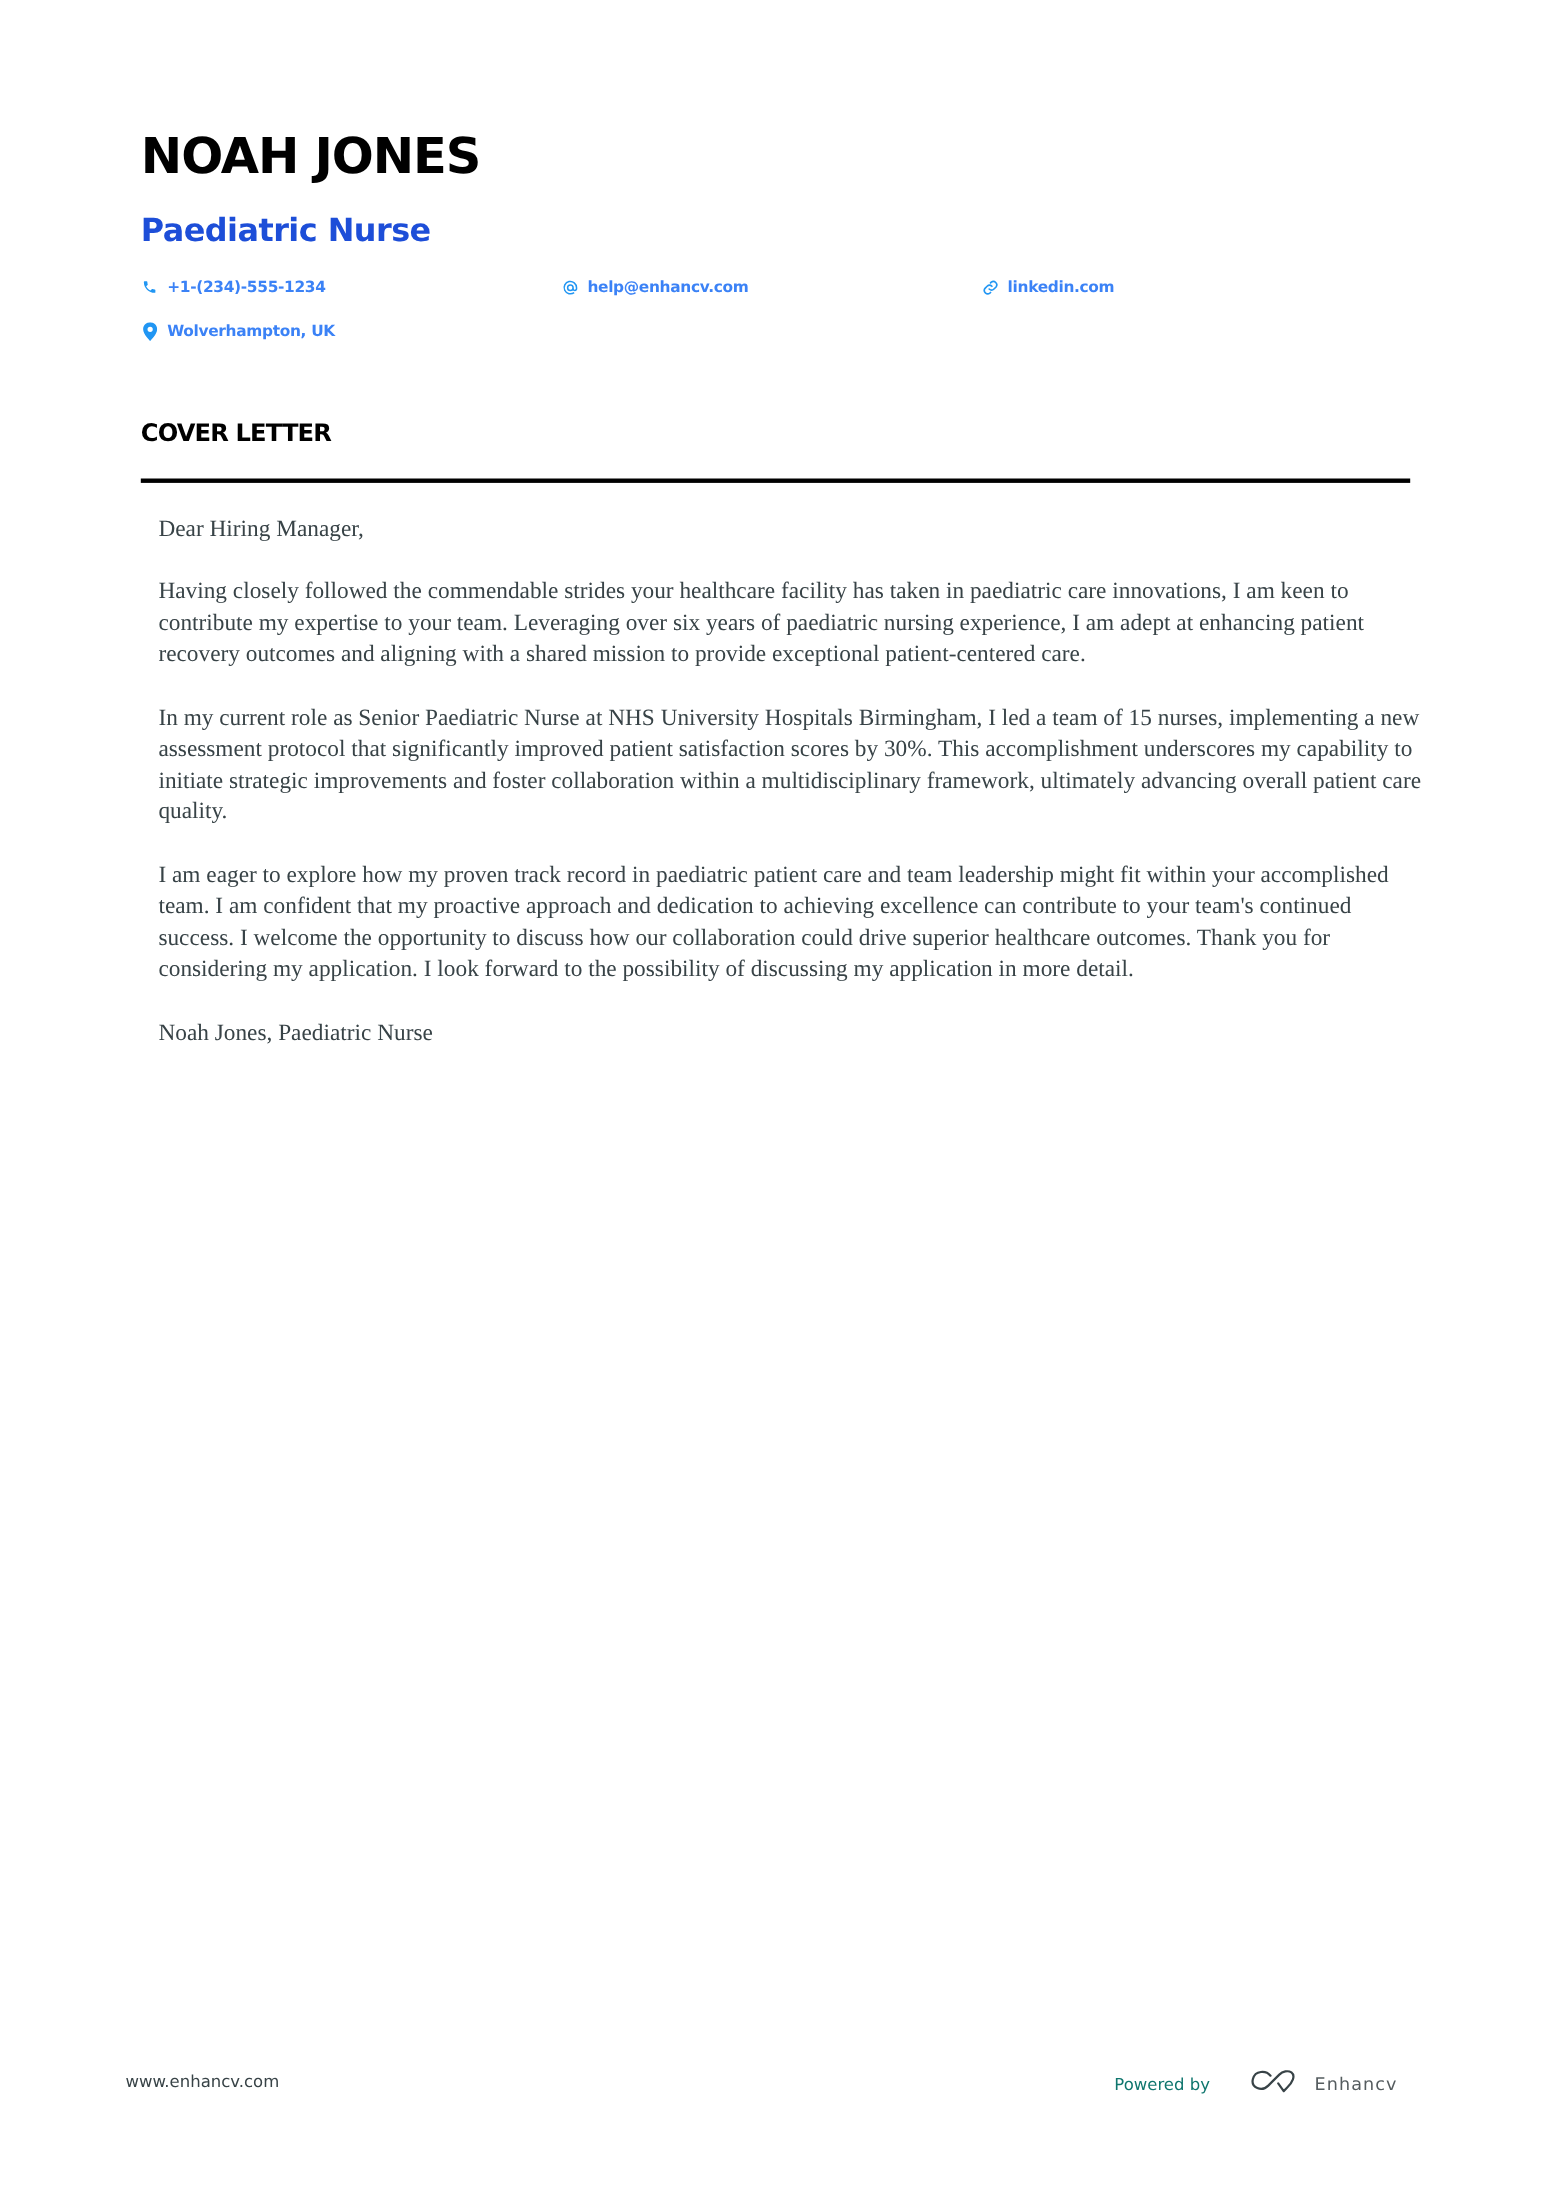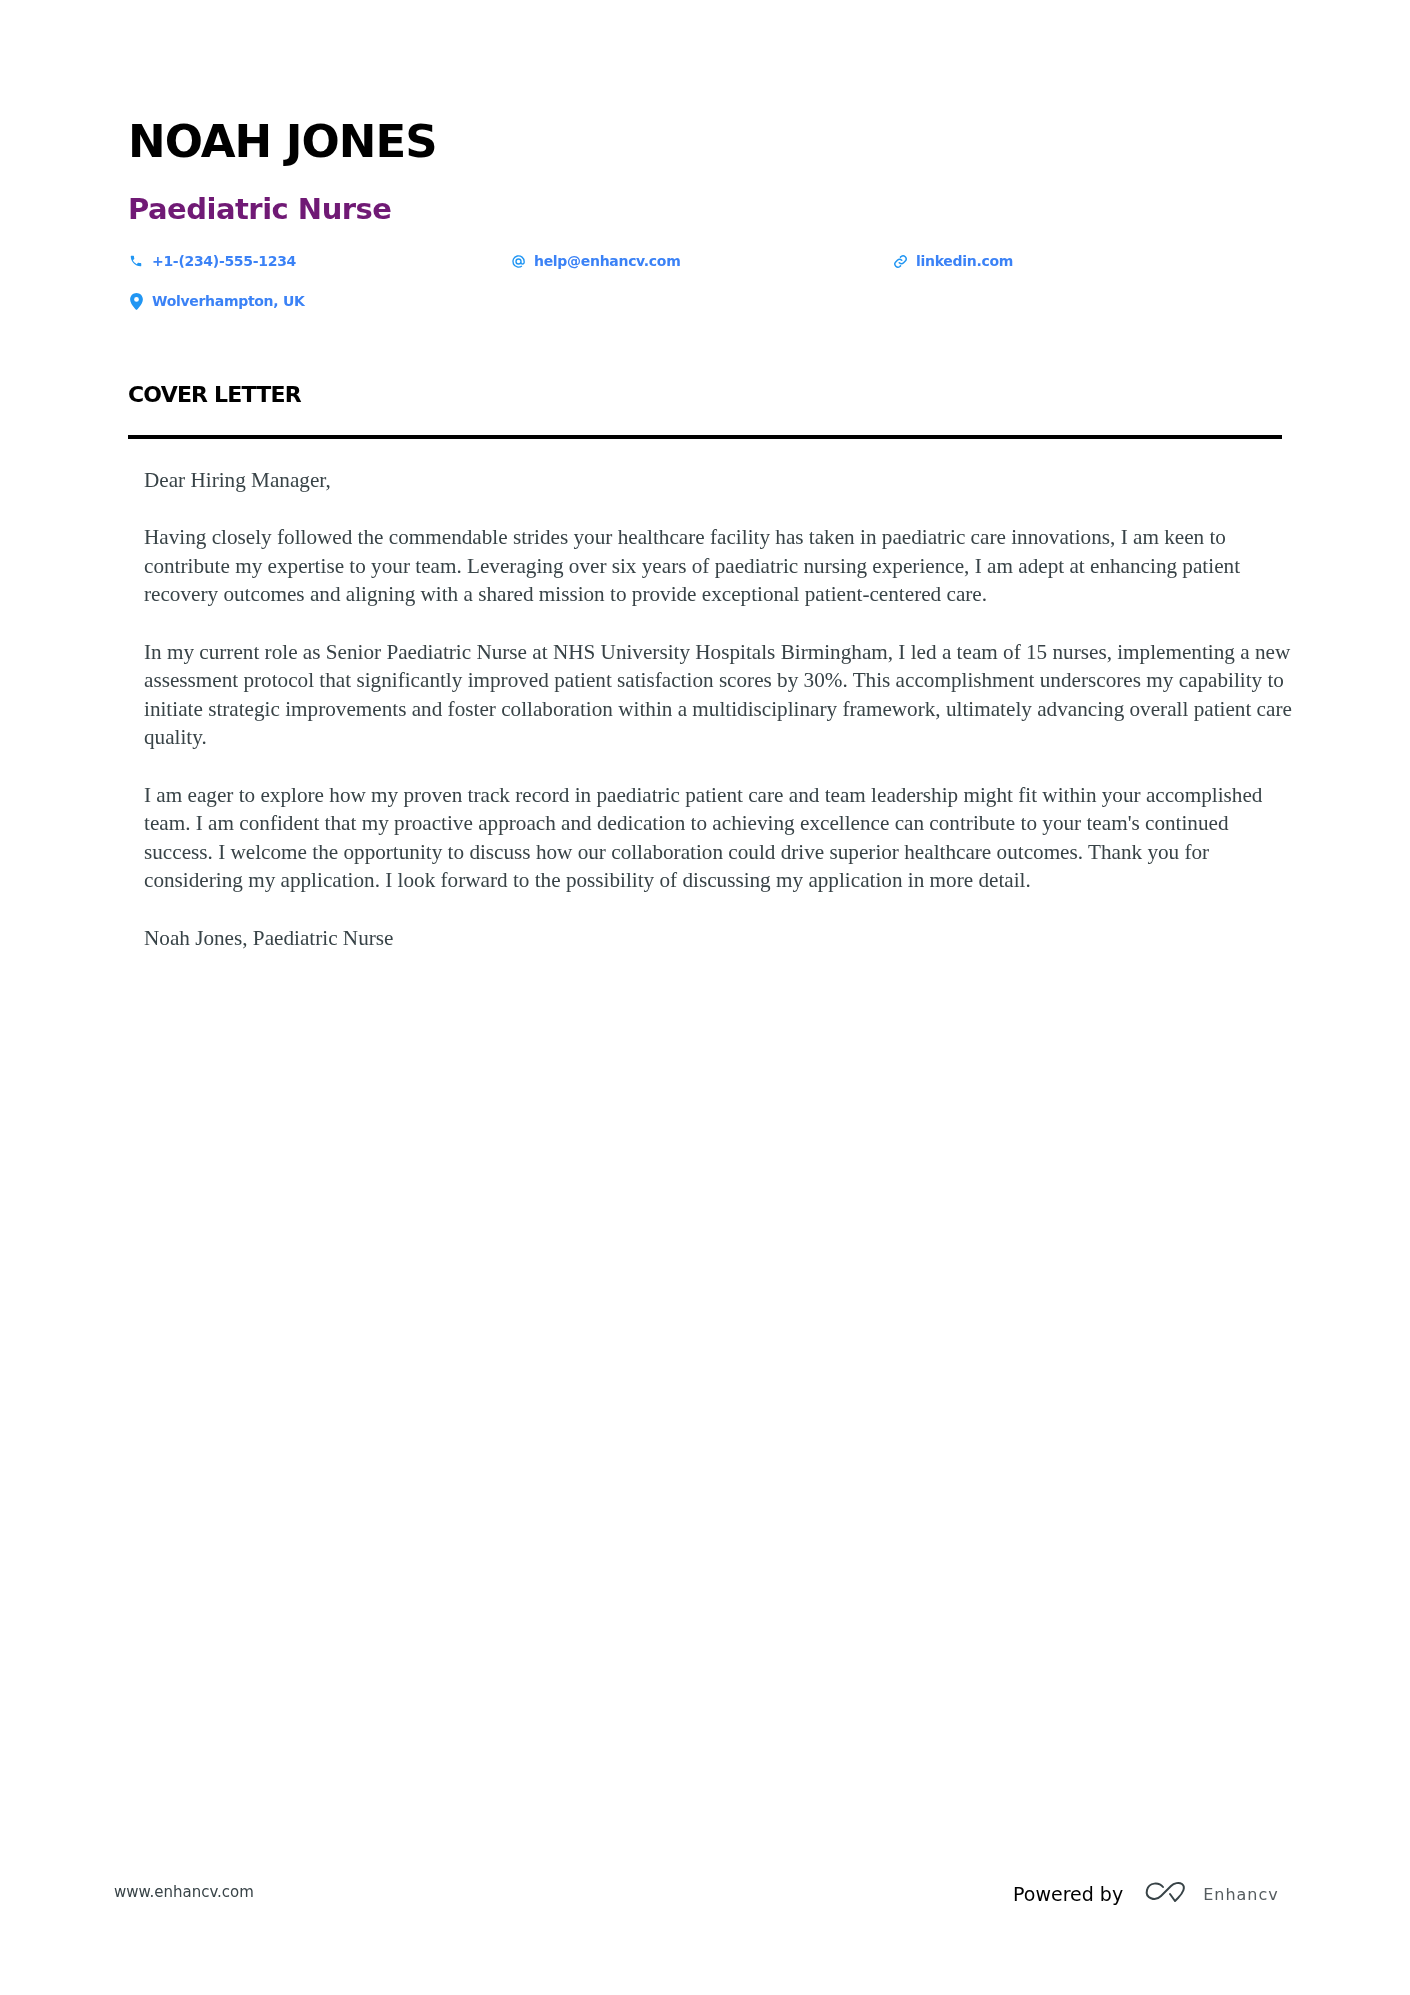--- a/index.html
+++ b/index.html
@@ -127,43 +127,43 @@
     .powered {
       position: absolute;
       left: 1013px;
       top: 1880px;
       display: flex;
       align-items: center;
       white-space: nowrap;
     }
     .powered .plabel {
       font-family: "DejaVu Sans", sans-serif;
-      font-size: 19px;
-      color: #000000;
-      margin-right: 20px;
+      font-size: 15px;
+      color: #0f766e;
+      margin-right: 35px;
     }
     .powered .logo-mark {
       display: inline-block;
       margin-right: 14px;
     }
     .powered .logo-text {
       font-family: "DejaVu Sans", sans-serif;
       font-size: 16px;
       color: #555c5f;
       letter-spacing: 1px;
       font-weight: normal;
     }
   </style>
 </head>
 <body>
 
 <div class="page">
 
   <h1 class="name">NOAH JONES</h1>
-  <h2 class="title" style="color:#701a75;">Paediatric Nurse</h2>
+  <h2 class="title" style="color:#1d4ed8;">Paediatric Nurse</h2>
 
   <div class="contacts">
     <div class="contact-row">
       <div class="contact">
         <span class="icon">
           <svg width="14" height="14" viewBox="0 0 24 24">
               <path fill="#2196F3" d="M6.6 10.8c1.4 2.8 3.8 5.1 6.6 6.6l2.2-2.2c.3-.3.7-.4 1-.2 1.1.4 2.3.6 3.6.6.6 0 1 .4 1 1V20c0 .6-.4 1-1 1C10.6 21 3 13.4 3 4c0-.6.4-1 1-1h3.5c.6 0 1 .4 1 1 0 1.3.2 2.5.6 3.6.1.3 0 .7-.2 1L6.6 10.8z"></path>
             </svg>
         </span>
         <span class="ctext">+1-(234)-555-1234</span>

